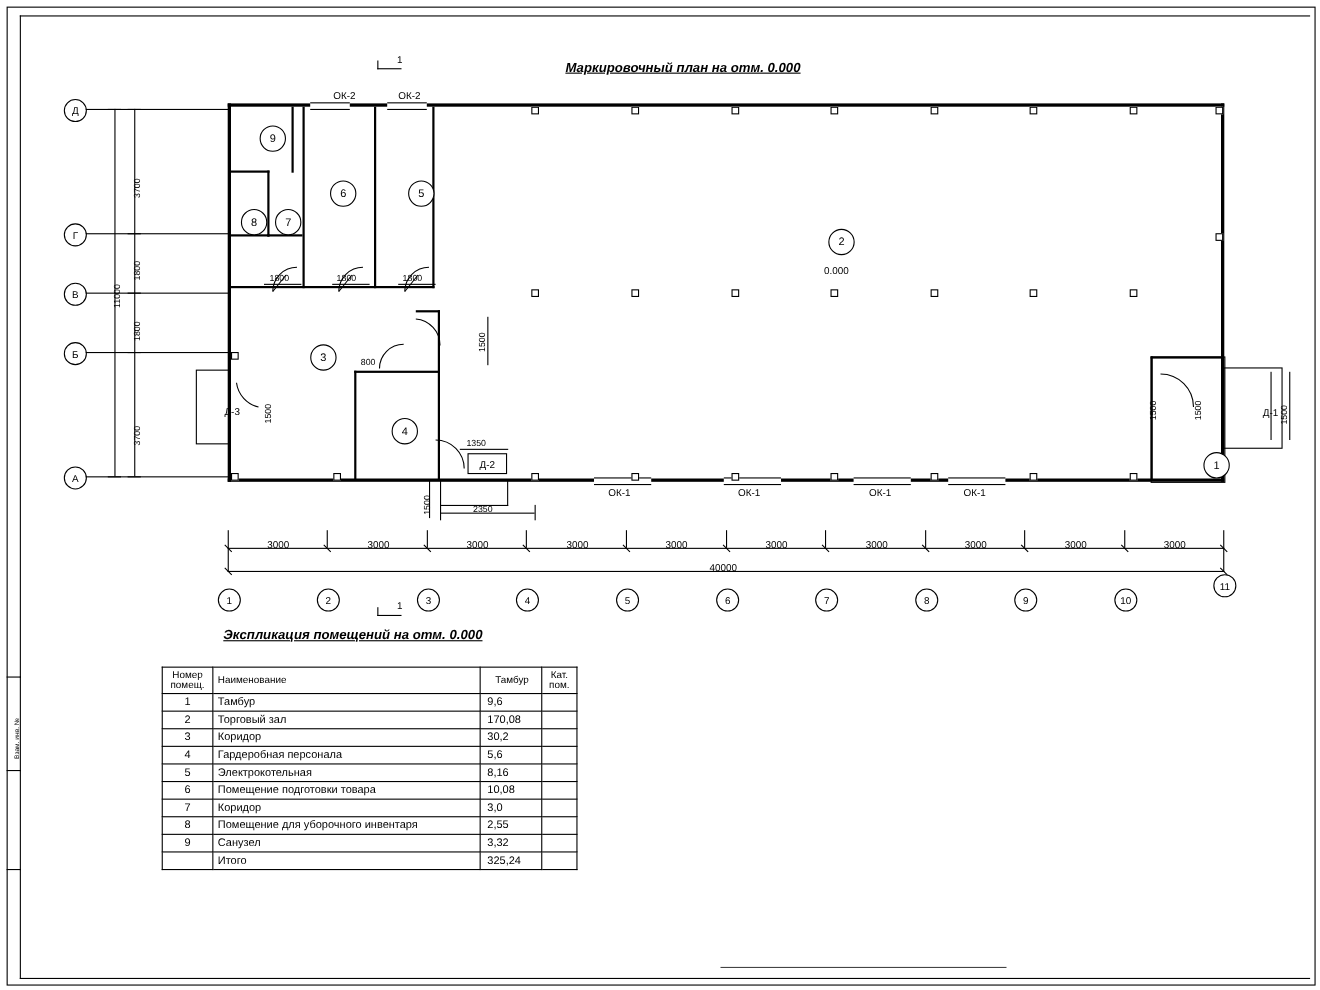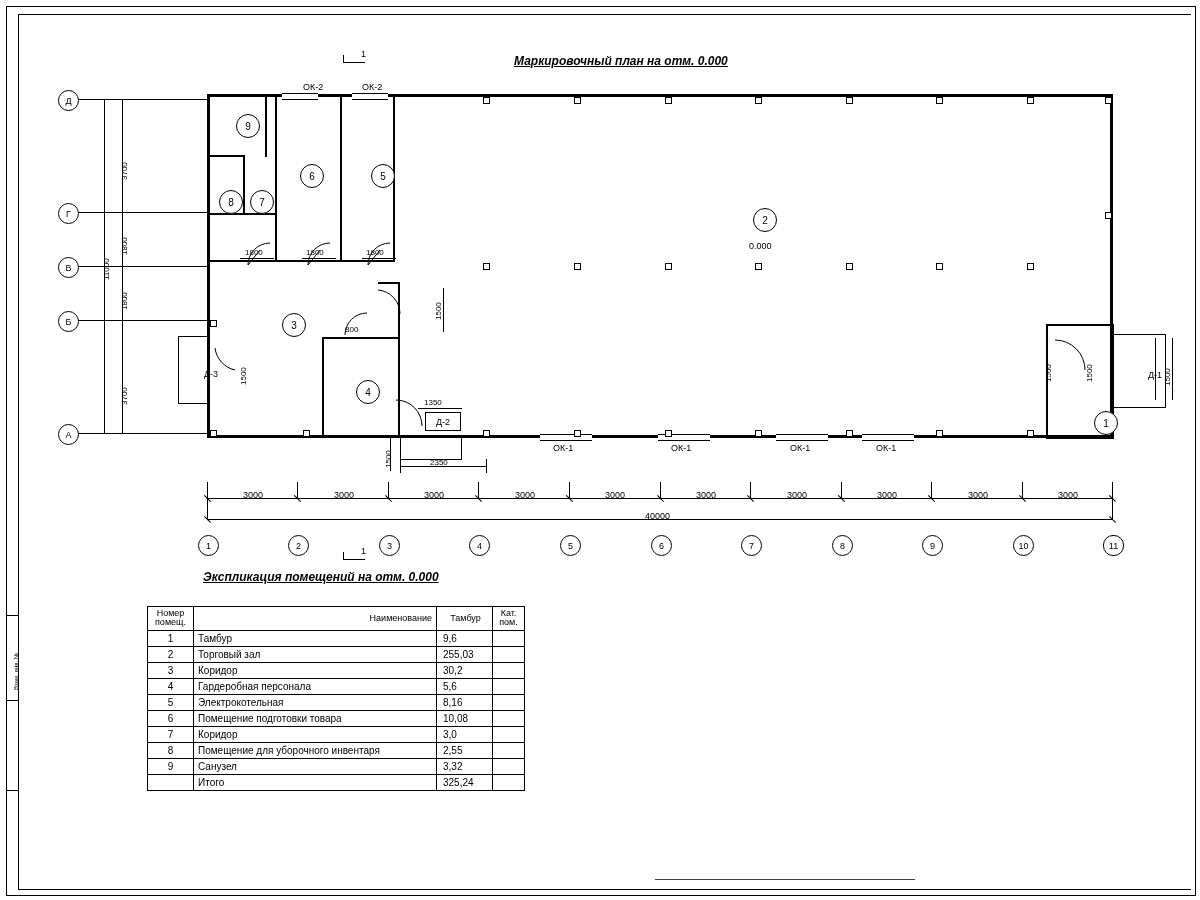--- a/index.html
+++ b/index.html
@@ -283,21 +283,21 @@
 
   <div class="abs lbl" style="left:749px; top:241px;">0.000</div>
 
   <div class="abs lbl" style="left:204px; top:369px;">Д-3</div>
   <div class="door-box" style="left:425px; top:412px; width:34px; height:17px;">Д-2</div>
   <div class="abs lbl" style="left:1148px; top:370px;">Д-1</div>
 
   <div class="abs lbl8" style="left:245px; top:248px;">1800</div>
   <div class="abs lbl8" style="left:306px; top:248px;">1800</div>
   <div class="abs lbl8" style="left:366px; top:248px;">1800</div>
-  <div class="abs lbl8" style="left:345px; top:325px;">800</div>
+  <div class="abs lbl8" style="left:328px; top:325px;">800</div>
   <div class="abs lbl8" style="left:424px; top:398px;">1350</div>
   <div class="abs lbl8" style="left:430px; top:458px;">2350</div>
 
   <div class="ln hl" style="left:240px; top:258px; width:34px;"></div>
   <div class="ln hl" style="left:302px; top:258px; width:34px;"></div>
   <div class="ln hl" style="left:362px; top:258px; width:34px;"></div>
   <div class="ln hl" style="left:418px; top:408px; width:44px;"></div>
   <div class="ln hl" style="left:400px; top:466px; width:86px;"></div>
   <div class="ln vl" style="left:400px; top:459px; height:14px;"></div>
   <div class="ln vl" style="left:486px; top:459px; height:14px;"></div>
@@ -357,50 +357,50 @@
   <div class="circ circ-ax" style="left:198px; top:535px;">1</div>
   <div class="circ circ-ax" style="left:288px; top:535px;">2</div>
   <div class="circ circ-ax" style="left:379px; top:535px;">3</div>
   <div class="circ circ-ax" style="left:469px; top:535px;">4</div>
   <div class="circ circ-ax" style="left:560px; top:535px;">5</div>
   <div class="circ circ-ax" style="left:651px; top:535px;">6</div>
   <div class="circ circ-ax" style="left:741px; top:535px;">7</div>
   <div class="circ circ-ax" style="left:832px; top:535px;">8</div>
   <div class="circ circ-ax" style="left:922px; top:535px;">9</div>
   <div class="circ circ-ax" style="left:1013px; top:535px;">10</div>
-  <div class="circ circ-ax" style="left:1103px; top:535px;border-radius:10px;">11</div>
+  <div class="circ circ-ax" style="left:1103px; top:522px;">11</div>
 
   <div class="abs title-ital" style="left:203px; top:570px;">Экспликация помещений на отм. 0.000</div>
 
   <table class="tbl">
     <thead>
       <tr>
         <td class="c-num">
           <div>Номер</div>
           <div>помещ.</div>
         </td>
-        <td class="c-name" style="text-align:right;">Наименование</td>
+        <td class="c-name" style="text-align:left;">Наименование</td>
         <td class="c-area" style="text-align:center;">Тамбур</td>
         <td class="c-cat">
           <div>Кат.</div>
           <div>пом.</div>
         </td>
       </tr>
     </thead>
     <tbody>
       <tr>
         <td class="c-num">1</td>
         <td class="c-name">Тамбур</td>
         <td class="c-area">9,6</td>
         <td class="c-cat"></td>
       </tr>
       <tr>
         <td class="c-num">2</td>
         <td class="c-name">Торговый зал</td>
-        <td class="c-area">255,03</td>
+        <td class="c-area">170,08</td>
         <td class="c-cat"></td>
       </tr>
       <tr>
         <td class="c-num">3</td>
         <td class="c-name">Коридор</td>
         <td class="c-area">30,2</td>
         <td class="c-cat"></td>
       </tr>
       <tr>
         <td class="c-num">4</td>

